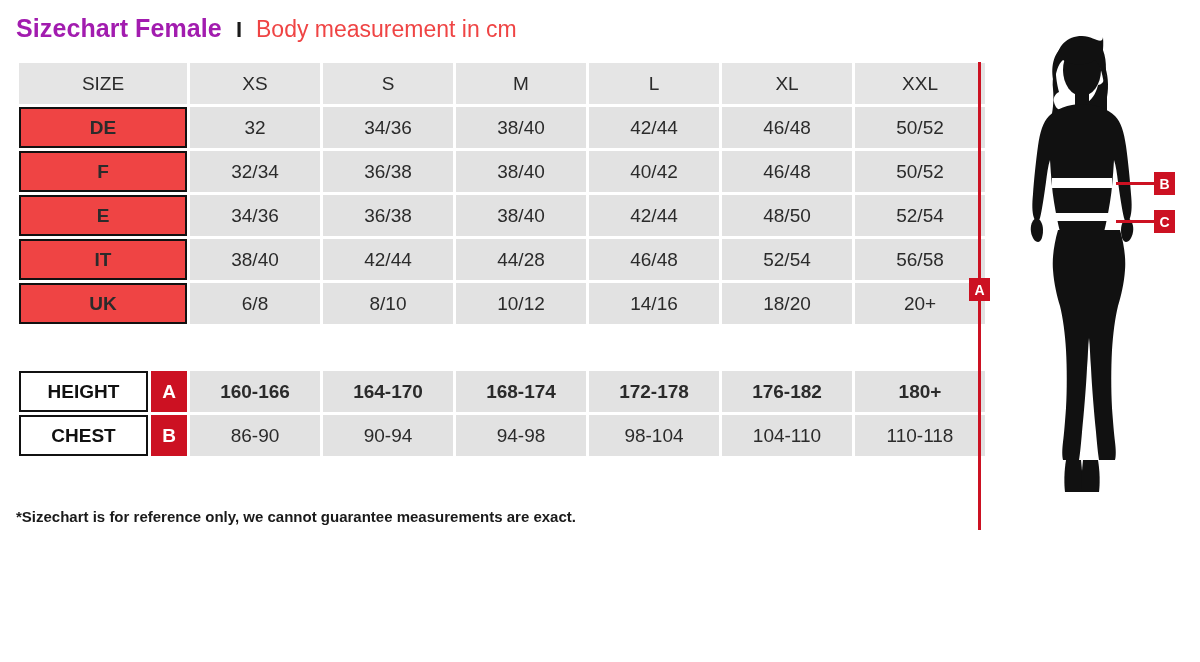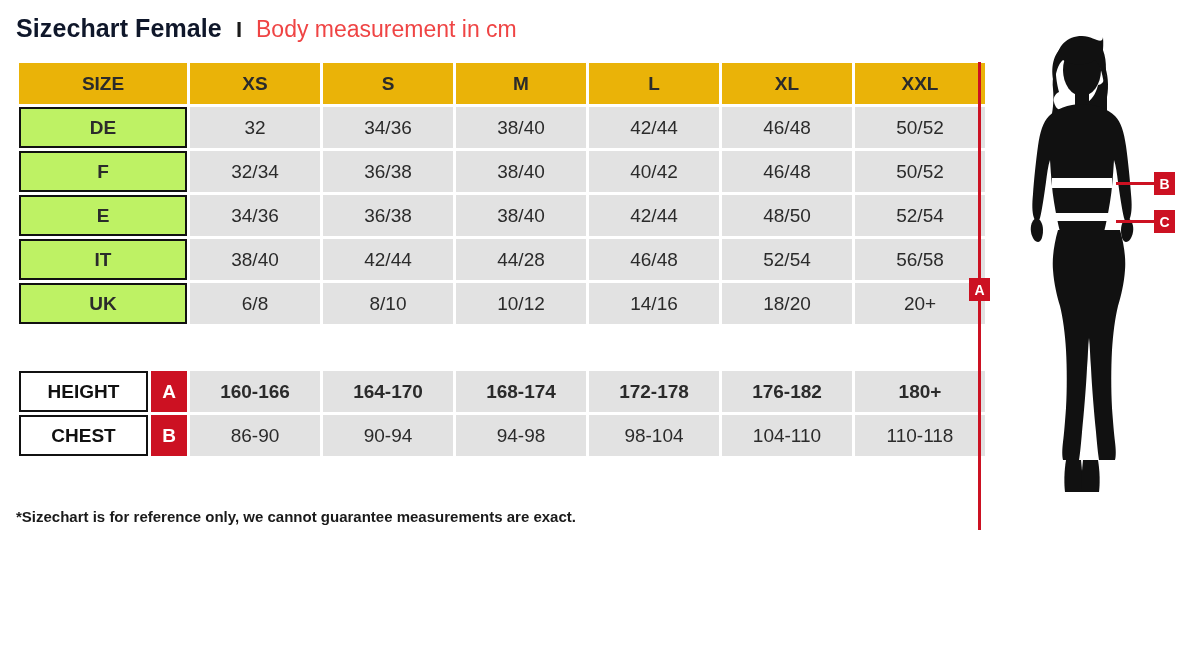--- a/index.html
+++ b/index.html
@@ -21,21 +21,21 @@
     position: absolute;
     left: 16px; top: 14px;
     display: flex;
     align-items: baseline;
     gap: 10px;
     white-space: nowrap;
   }
   .title-main {
     font-size: 25px;
     font-weight: bold;
-    color: #0f172a;
+    color: #a21caf;
     letter-spacing: 0.1px;
   }
   .title-sep {
     font-size: 22px;
     font-weight: bold;
     color: #1a1a1a;
     padding: 0 4px;
   }
   .title-sub {
     font-size: 23px;
@@ -61,27 +61,27 @@
     vertical-align: middle;
     font-size: 19px;
     color: #2b2b2b;
     padding: 0;
   }
   
   table.sizechart col.c-label { width: 168px; }
   table.sizechart col.c-val { width: 130px; }
 
   .hdr-black {
-    background: #eab308;
+    background: #e5e5e5;
     color: #ffffff;
-    font-weight: bold;
+    font-weight: normal;
     font-size: 19px;
   }
   .lbl-box {
-    background: #bef264;
+    background: #ef4444;
     border: 2px solid #111111;
     color: #cc1122;
     font-weight: bold;
     font-size: 20px;
   }
   .cell {
     background: #e2e2e2;
     color: #2b2b2b;
     font-size: 19px;
   }

